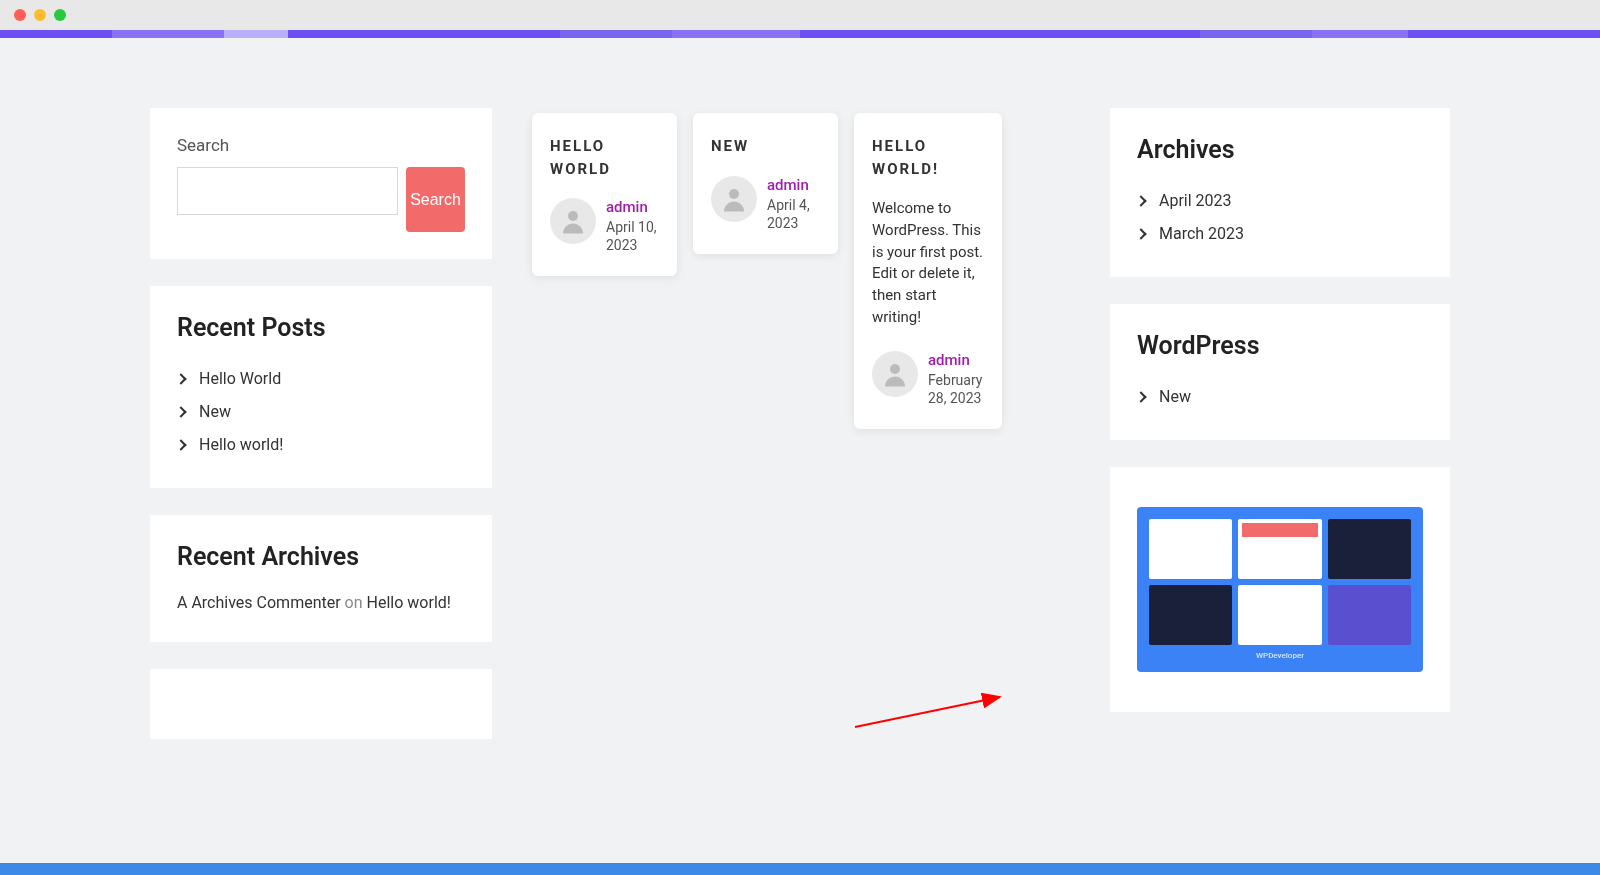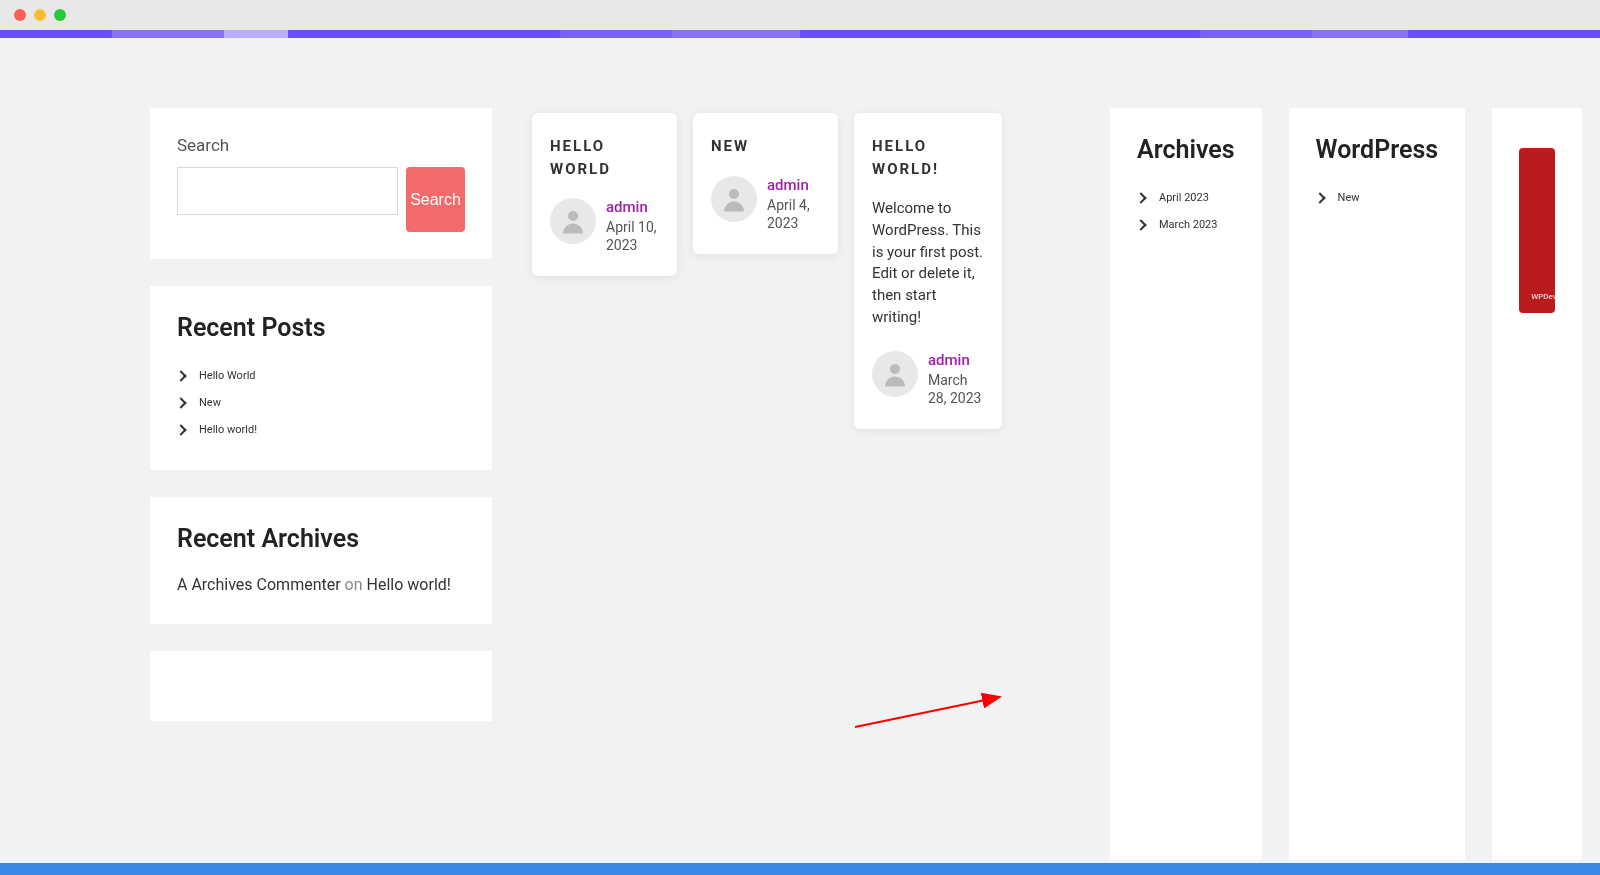--- a/index.html
+++ b/index.html
@@ -90,21 +90,21 @@
       cursor: pointer;
     }
     .list {
       list-style: none;
     }
     .list li {
       display: flex;
       align-items: center;
       gap: 14px;
       padding: 7px 0;
-      font-size: 11px;
+      font-size: 16px;
       color: #333;
     }
     .list li a {
       color: #333;
       text-decoration: none;
       cursor: pointer;
     }
     .chevron {
       width: 8px;
       height: 8px;
@@ -181,32 +181,32 @@
       font-weight: 500;
     }
     .author-date {
       color: #555;
       font-size: 14px;
       line-height: 1.3;
     }
     .right-col {
       width: 340px;
       display: flex;
-      flex-direction: row;
+      flex-direction: column;
       gap: 27px;
       flex-shrink: 0;
     }
     .image-widget {
       background: #fff;
       padding: 40px 27px;
     }
     .template-img {
       width: 100%;
       height: 165px;
-      background: #b91c1c;
+      background: #3b82f6;
       border-radius: 4px;
       display: grid;
       grid-template-columns: repeat(3, 1fr);
       grid-template-rows: 1fr 1fr auto;
       gap: 6px;
       padding: 12px;
     }
     .tpl-thumb {
       background: #fff;
       border-radius: 2px;
@@ -338,21 +338,21 @@
       <p class="post-excerpt">Welcome to WordPress. This is your first post. Edit or delete it, then start writing!</p>
       <div class="author-row">
         <div class="avatar">
           <svg viewBox="0 0 24 24" fill="#bbb">
               <circle cx="12" cy="8" r="4"></circle>
               <path d="M4 22c0-4.4 3.6-8 8-8s8 3.6 8 8"></path>
             </svg>
         </div>
         <div class="author-meta">
           <span class="author-name">admin</span>
-          <span class="author-date">March 28, 2023</span>
+          <span class="author-date">February 28, 2023</span>
         </div>
       </div>
     </div>
 
   </div>
 
   <div class="right-col">
 
     <div class="widget">
       <h2 class="widget-title">Archives</h2>

